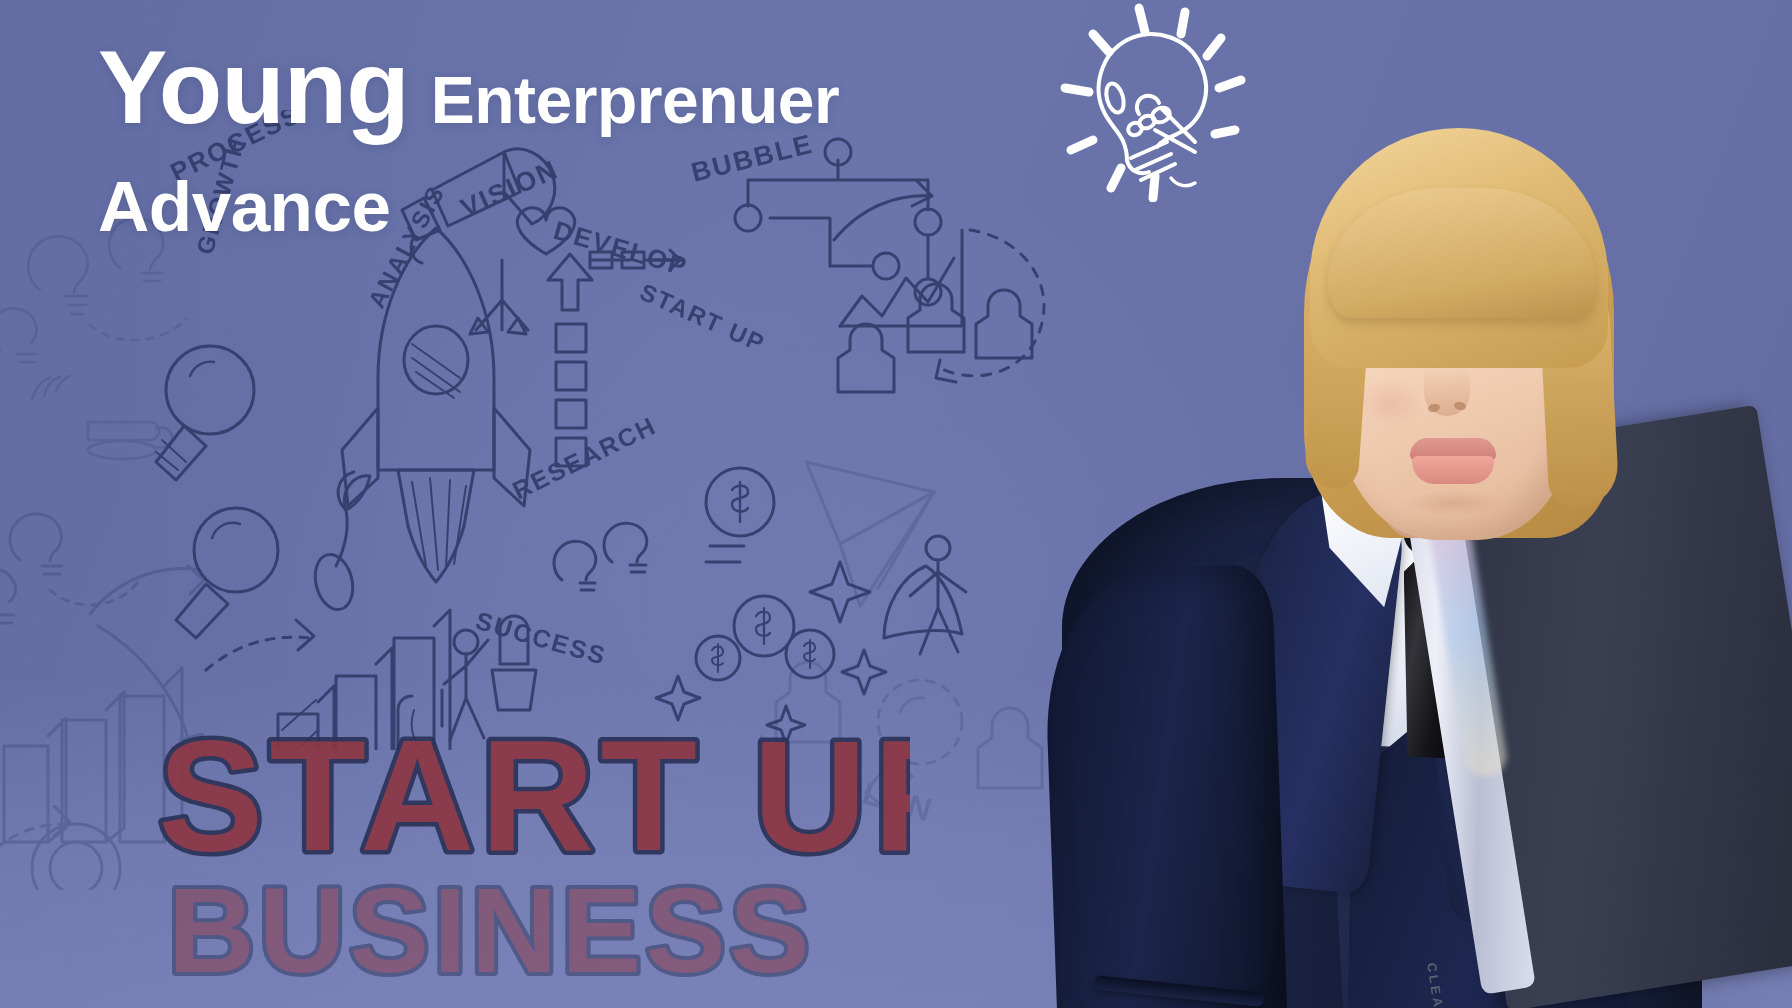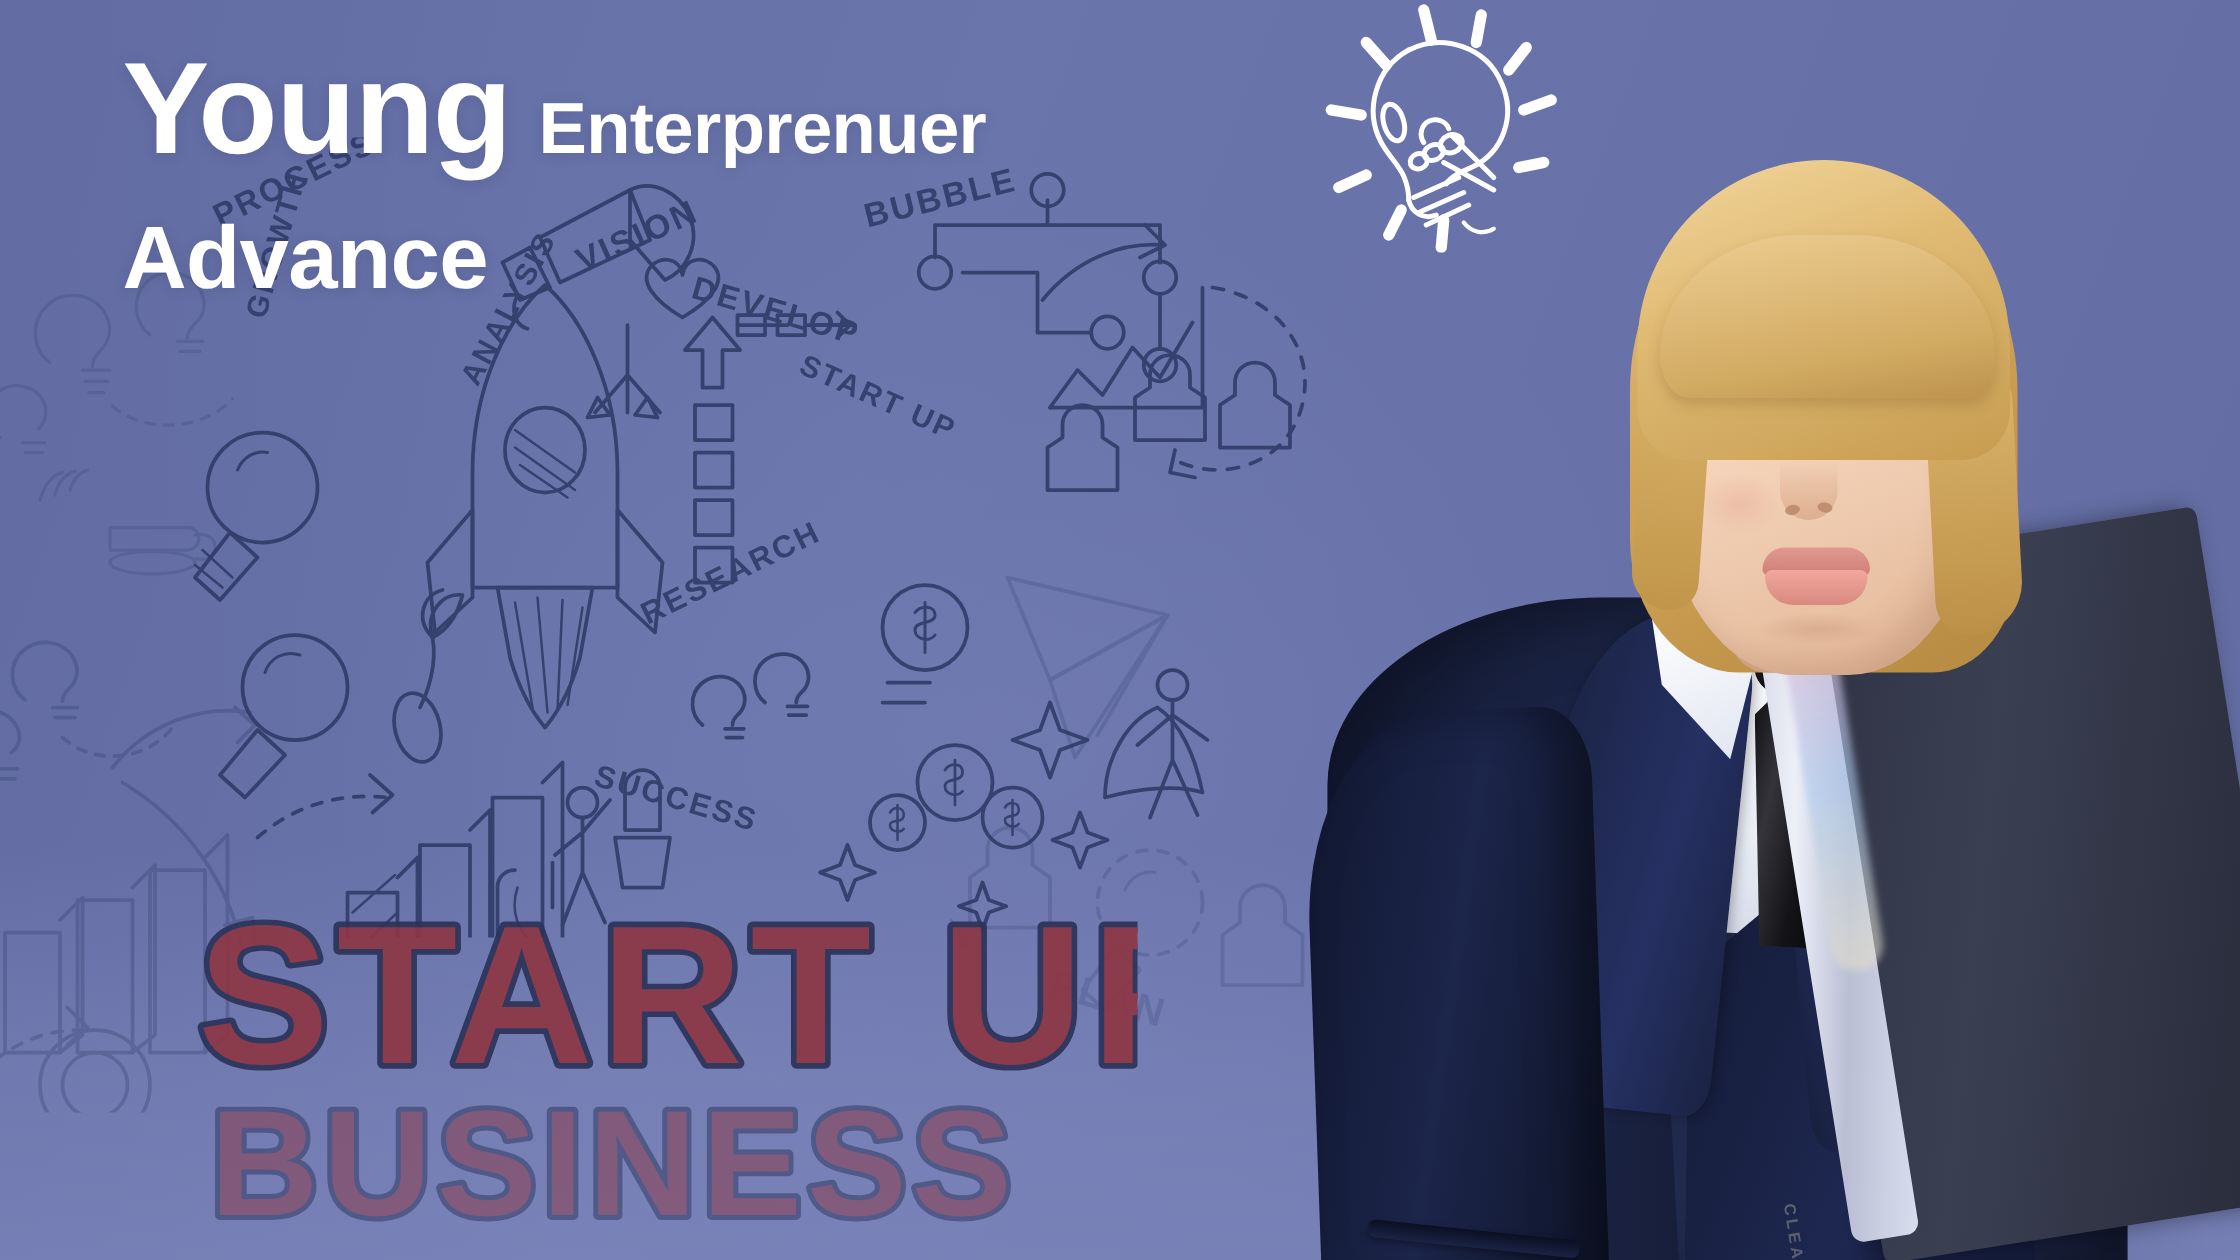--- a/index.html
+++ b/index.html
@@ -80,21 +80,21 @@
     width:1000px;
     color:#ffffff;
     font-family:"Liberation Sans",sans-serif;
     font-weight:700;
     line-height:.92;
     text-shadow:0 2px 10px rgba(40,46,85,.18);
     user-select:none;
   }
   .hl-row{display:flex;align-items:baseline;white-space:nowrap;}
   .hl-1{font-size:104px;letter-spacing:-1px;}
-  .hl-2{font-size:58px;letter-spacing:-.5px;margin-left:22px;}
+  .hl-2{font-size:66px;letter-spacing:-.5px;margin-left:22px;}
   .hl-3{font-size:86px;margin-top:16px;display:block;letter-spacing:-.5px;}
   .hl-4{font-size:71px;margin-top:38px;display:block;letter-spacing:-.5px;}
 
   
   .bulb{position:absolute;left:1035px;top:2px;width:230px;height:200px;}
   .bulb .lw{stroke:#ffffff;fill:none;stroke-width:4;stroke-linecap:round;stroke-linejoin:round;}
   .bulb .lray{stroke:#ffffff;stroke-width:9;stroke-linecap:round;}
 
   
   .boy{position:absolute;right:0;bottom:0;width:760px;height:1008px;overflow:hidden;}

